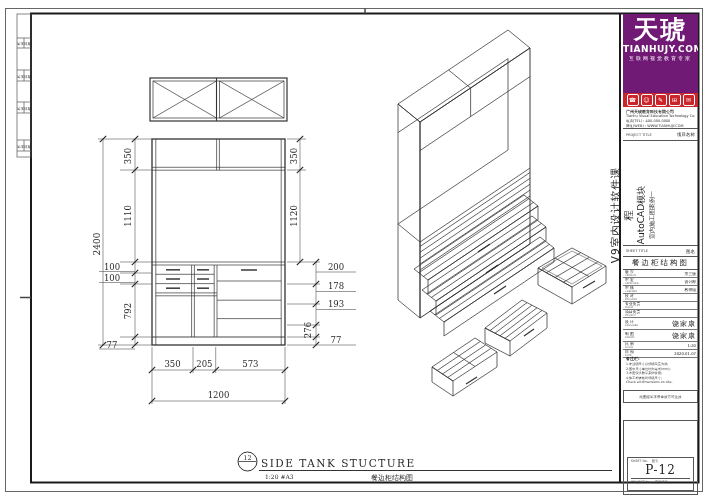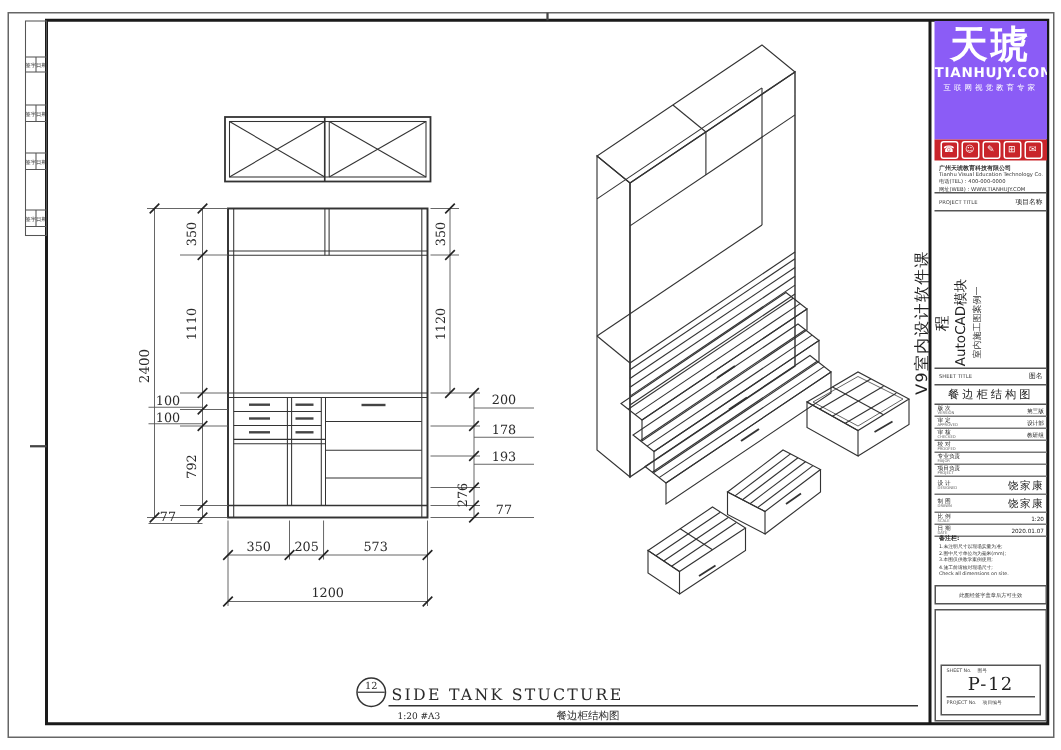--- a/index.html
+++ b/index.html
@@ -3,21 +3,21 @@
 <meta charset="utf-8">
 <style>
   html,body{margin:0;padding:0;background:#fff;}
   .sheet{position:relative;width:707px;height:500px;background:#fff;overflow:hidden;
          font-family:"DejaVu Sans",sans-serif;color:#222;}
   svg text{font-family:"DejaVu Serif",serif;fill:#2a2a2a;}
   svg text.cjk{font-family:"DejaVu Sans",sans-serif;}
   
   .tc{position:absolute;left:623px;width:75px;top:0;height:500px;}
   .tc .abs{position:absolute;left:0;width:75px;box-sizing:border-box;}
-  .logo{top:14px;height:79px;background:#8b5cf6;color:#fff;text-align:center;overflow:hidden;}
+  .logo{top:14px;height:79px;background:#701a75;color:#fff;text-align:center;overflow:hidden;}
   .logo .big{font-size:25px;font-weight:bold;line-height:25px;letter-spacing:2px;margin-top:3px;}
   .logo .site{font-size:9px;font-weight:bold;letter-spacing:.5px;margin-top:2px;}
   .logo .tag{font-size:5px;letter-spacing:2px;margin-top:1px;}
   .iconrow{top:93px;height:14px;background:#c9252b;display:flex;justify-content:center;gap:2px;align-items:center;}
   .iconrow span{width:10px;height:10px;border:1px solid #fff;border-radius:2px;color:#fff;
                 font-size:6px;line-height:9px;text-align:center;display:inline-block;}
   .cinfo{top:108px;height:21px;padding:1px 3px;border-bottom:1px solid #555;}
   .cinfo div{font-size:3.5px;line-height:5px;white-space:nowrap;overflow:hidden;color:#333;}
   .cinfo div:first-child{font-weight:bold;font-size:4px;}
   .hdr{display:flex;justify-content:space-between;align-items:center;padding:0 3px;border-bottom:1px solid #555;}
@@ -37,21 +37,21 @@
         padding:0 2px;height:7px;}
   .trow .lb{font-size:3.8px;line-height:3.8px;}
   .trow .lb small{display:block;font-size:2.5px;color:#666;transform-origin:left;}
   .trow .val{font-size:3.8px;}
   .trow.big{height:11px;} .trow.big .val{font-size:7px;letter-spacing:1px;}
   .notes{top:355px;height:33px;padding:1px 3px;}
   .notes .nt{font-size:4px;font-weight:bold;margin-bottom:1px;}
   .notes div.ln{font-size:3.2px;line-height:4.6px;color:#333;white-space:nowrap;overflow:hidden;}
   .stamp{top:390px;height:13px;border:1px solid #555;left:2px;width:71px;
          display:flex;align-items:center;justify-content:center;font-size:3.5px;color:#333;}
-  .bigbox{top:406px;height:75px;border:1px solid #555;left:2px;width:71px;}
+  .bigbox{top:420px;height:75px;border:1px solid #555;left:2px;width:71px;}
   .snbox{position:absolute;left:3px;right:3px;bottom:3px;height:34px;border:1px solid #555;padding:1px 3px;box-sizing:border-box;}
   .snbox .lbl{font-size:3.2px;color:#444;display:flex;gap:4px;}
   .snbox .no{font-size:12px;text-align:center;letter-spacing:1px;font-family:"DejaVu Serif",serif;
              border-bottom:1px solid #555;padding-bottom:1px;}
 </style>
 </head>
 <body>
 
 <div class="sheet">
 

